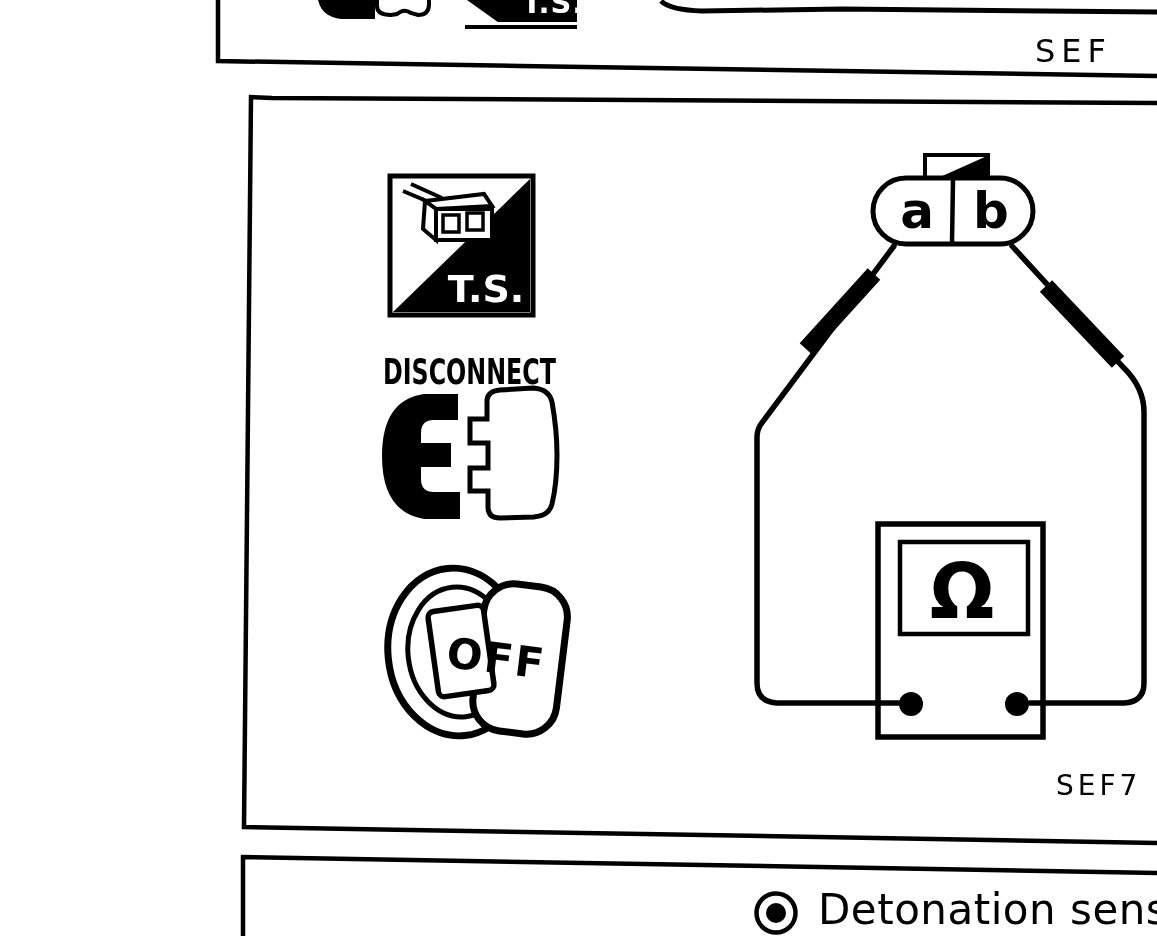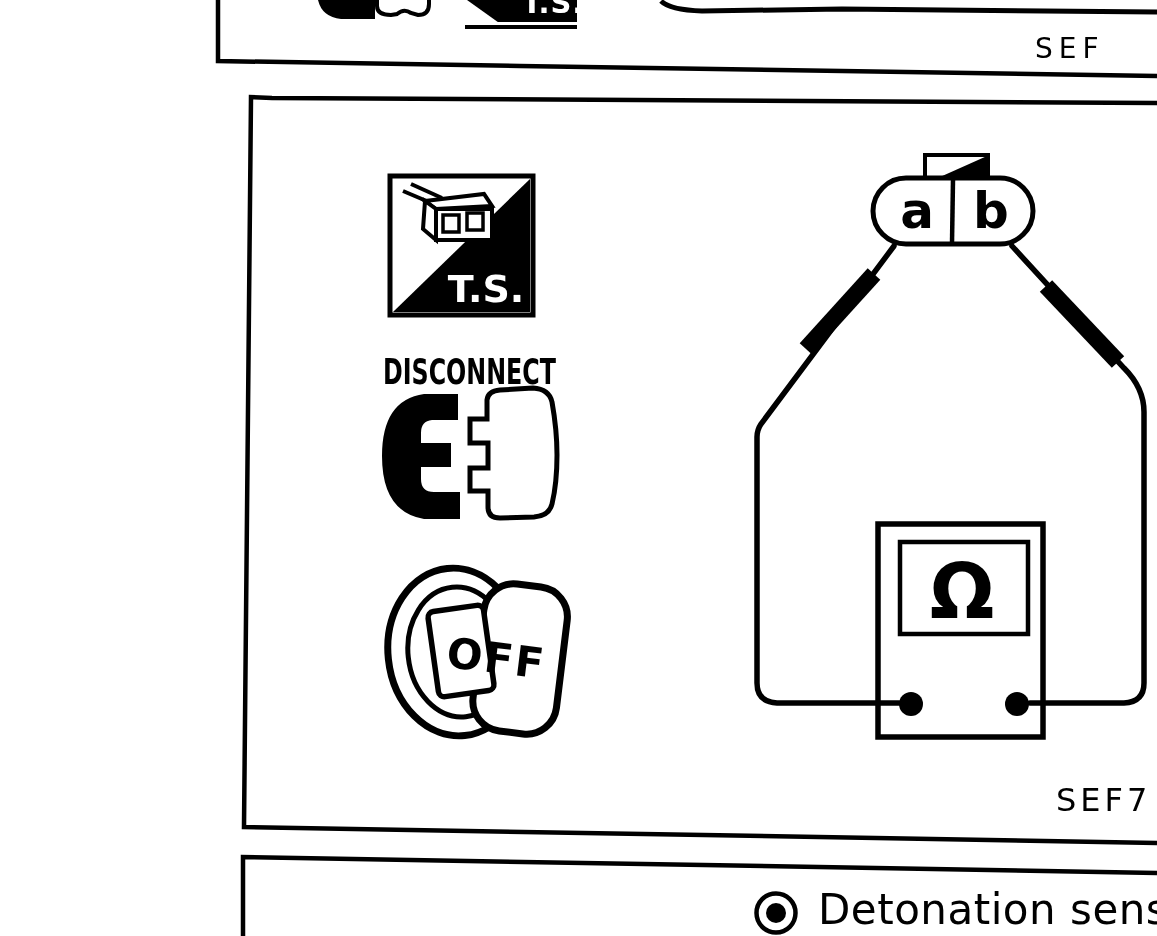--- a/index.html
+++ b/index.html
@@ -4,22 +4,22 @@
 <style>
   html,body{margin:0;padding:0;background:#ffffff;}
   .canvas{
     position:relative;width:1157px;height:936px;overflow:hidden;
     background:#ffffff;color:#000;
     font-family:"DejaVu Sans","Liberation Sans",sans-serif;
   }
   .abs{position:absolute;white-space:pre;}
   .ink{color:#000;}
   svg{position:absolute;left:0;top:0;}
-  .cap{font-size:28px;letter-spacing:6px;font-weight:500;}
-  .cap7{font-size:32px;letter-spacing:4px;font-weight:500;margin-top:12px;}
+  .cap{font-size:32px;letter-spacing:6px;font-weight:500;}
+  .cap7{font-size:28px;letter-spacing:4px;font-weight:500;}
   .disc{font-size:36px;font-weight:800;transform:scaleX(0.66);transform-origin:left top;letter-spacing:0px;}
   .off{font-size:42px;font-weight:bold;transform:rotate(7deg);transform-origin:left top;letter-spacing:2px;}
   .deton{font-size:42px;letter-spacing:0.5px;}
   .ts-partial-box{background:#000;overflow:hidden;}
   .ts-partial-tri{position:absolute;left:0;top:0;width:100%;height:100%;background:#fff;
     clip-path:polygon(0% 0%,28% 100%,0% 100%);}
   .ts-partial-txt{position:absolute;left:55px;top:-14px;color:#fff;font-size:29px;font-weight:bold;letter-spacing:1px;}
   .blk{background:#000;}
 </style>
 </head>

